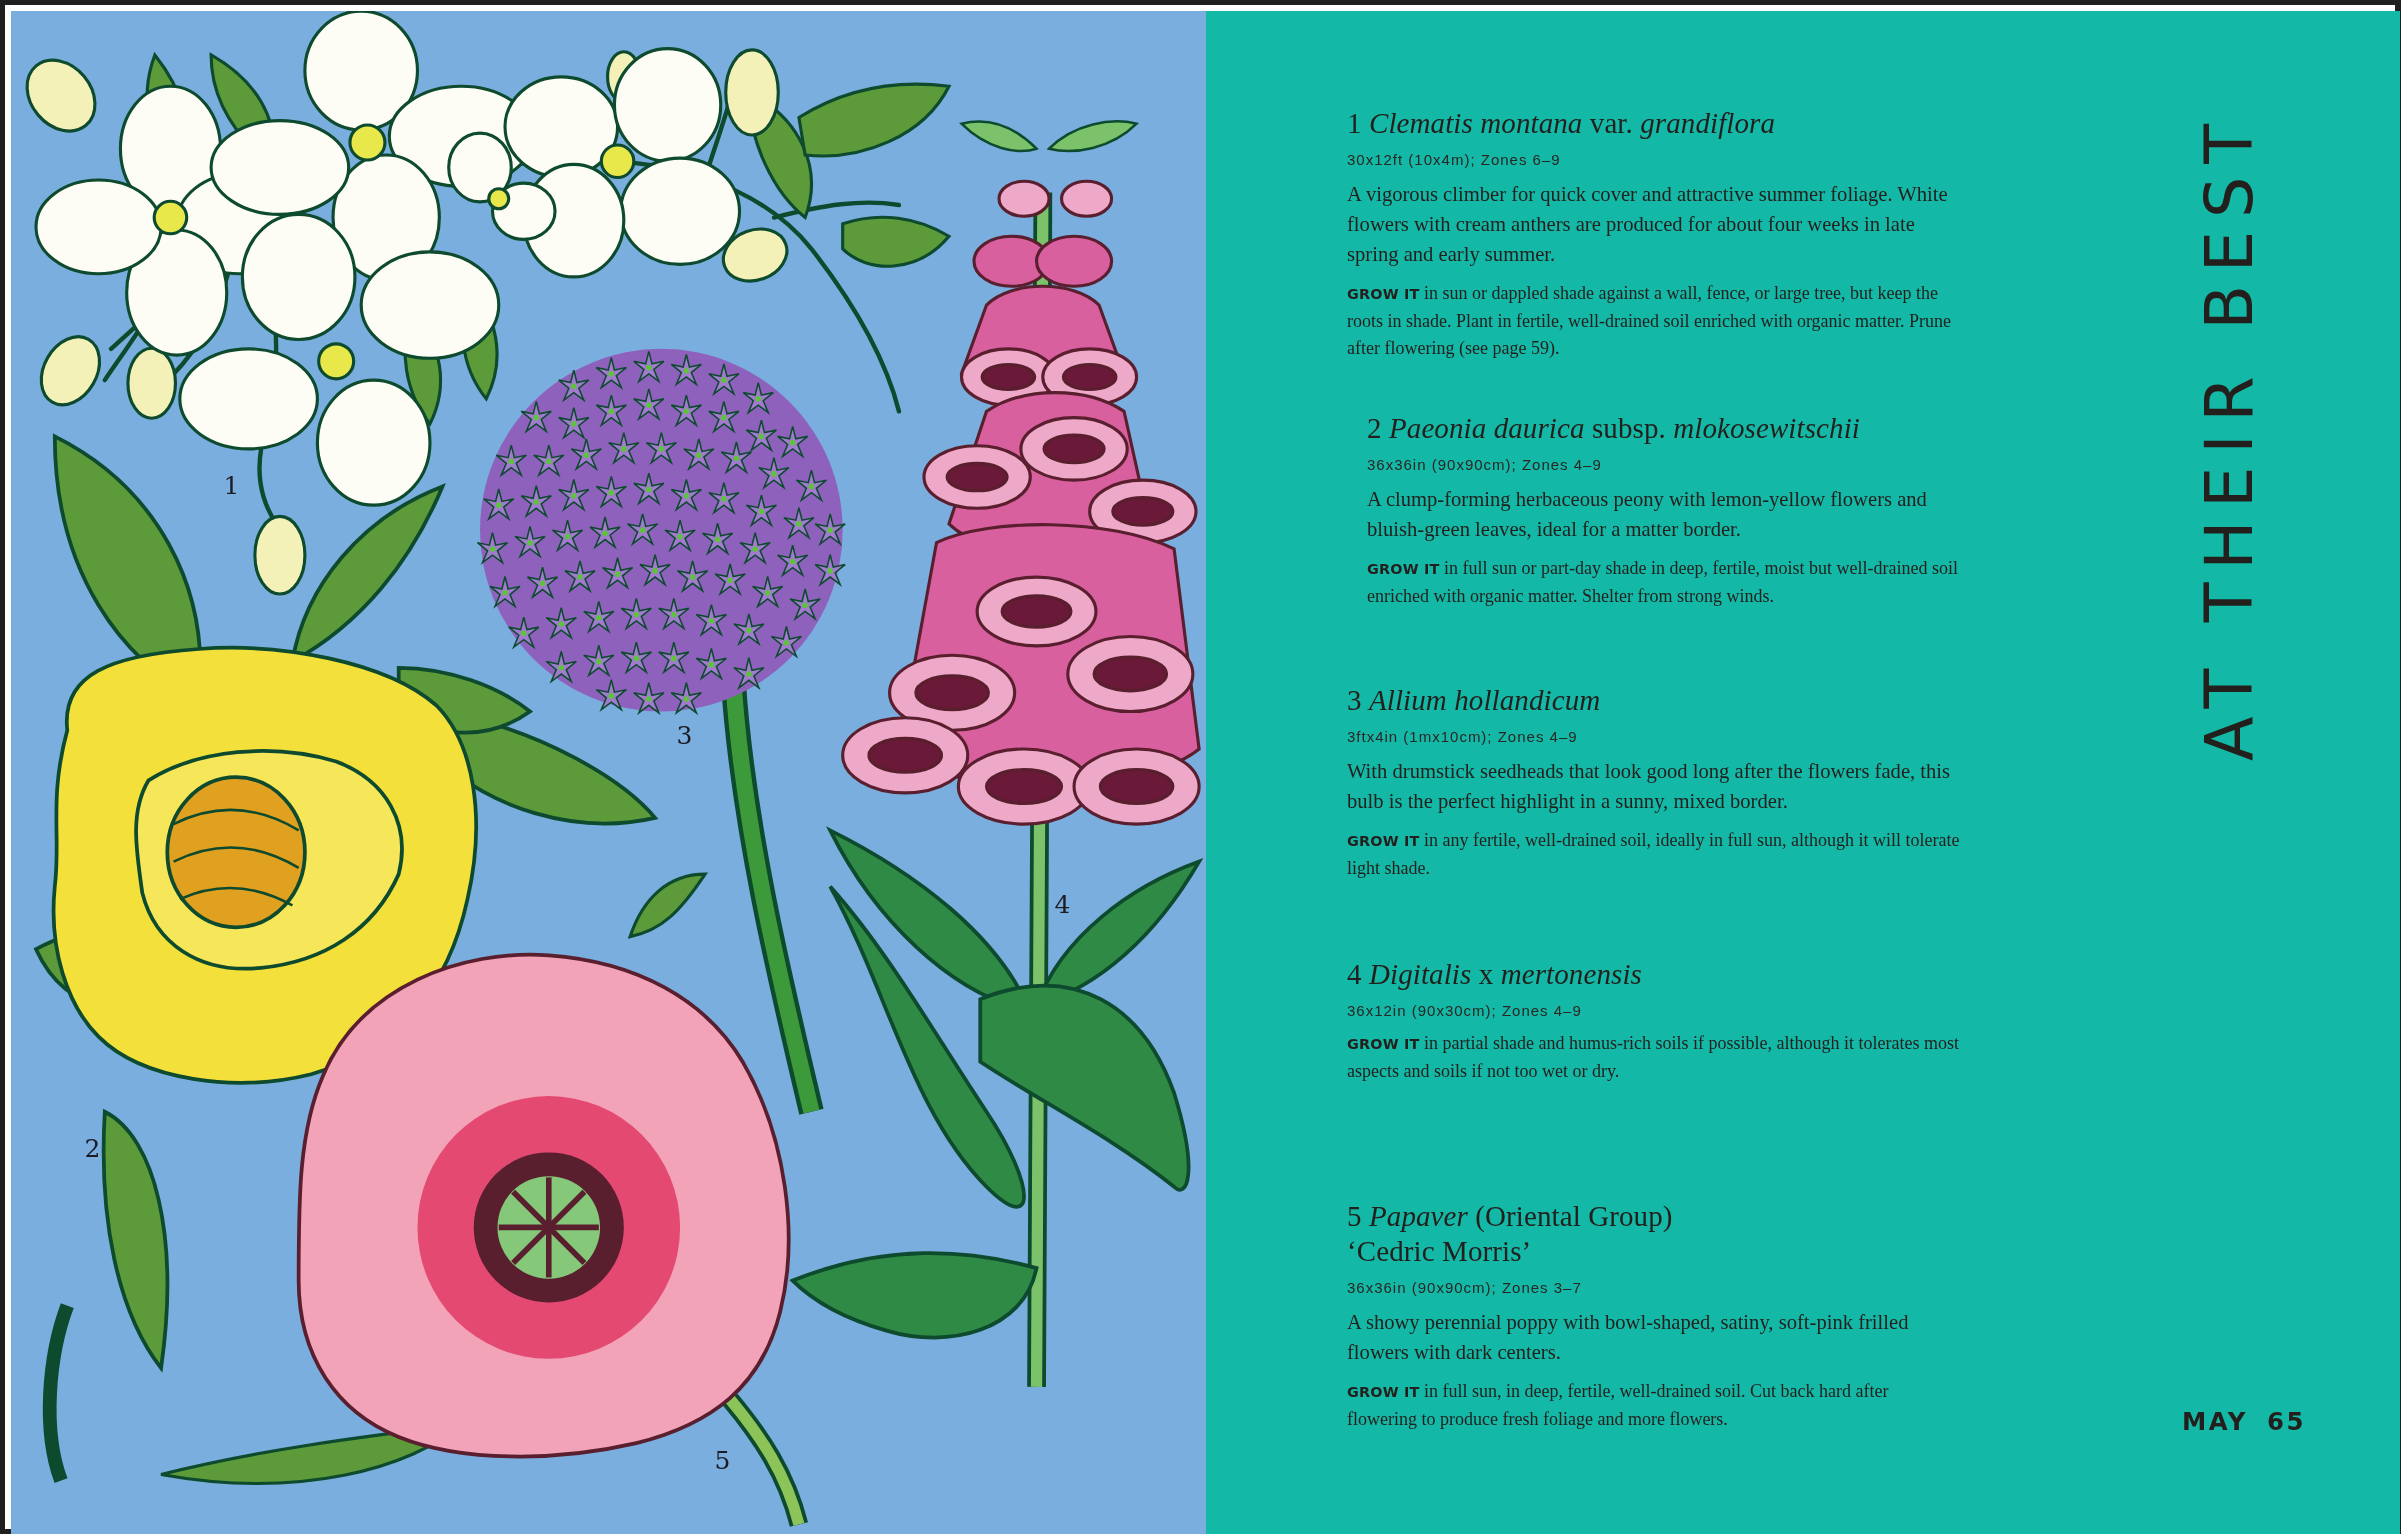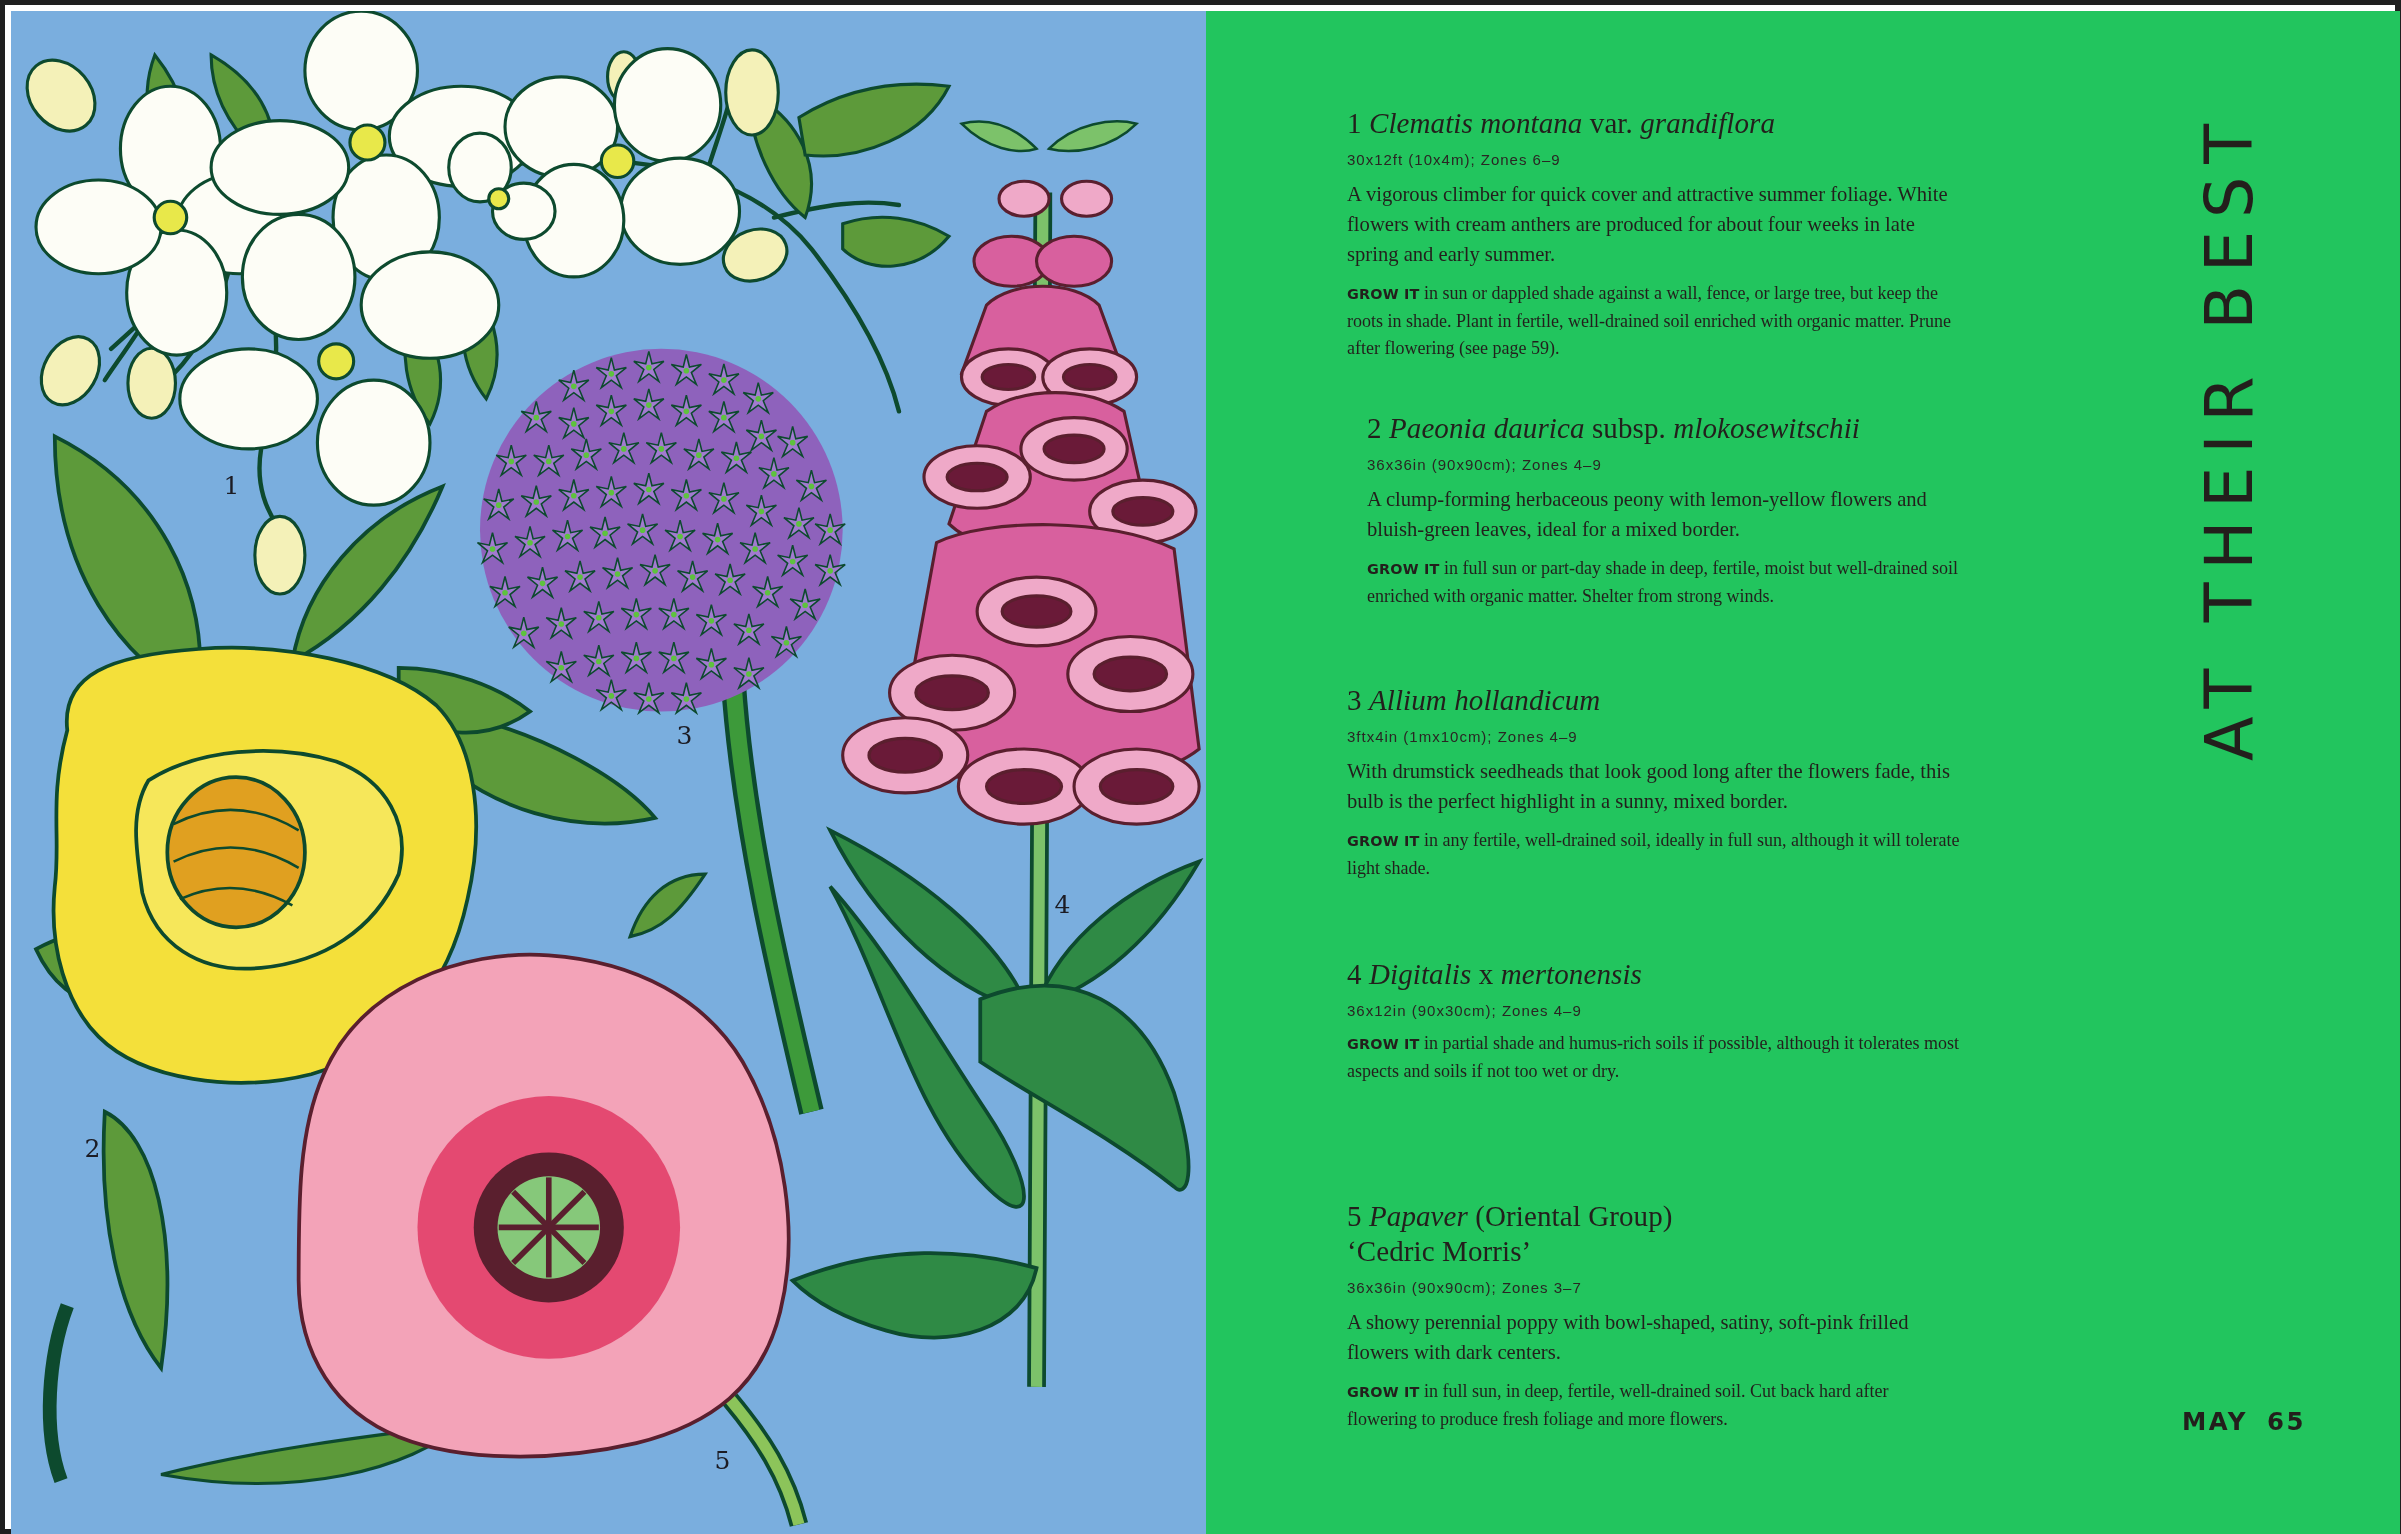--- a/index.html
+++ b/index.html
@@ -15,21 +15,21 @@
     background: #7aaede; overflow: hidden;
   }
   .plate svg { position: absolute; left: 0; top: 0; width: 1195px; height: 1523px; }
   .fig-label {
     position: absolute; font-family: "DejaVu Serif", "Liberation Serif", serif;
     font-size: 25px; color: #1c1c24;
   }
   
   .page {
     position: absolute; left: 1201px; top: 5.6px; width: 1194px; height: 1523px;
-    background: #22c55e;
+    background: #14b8a6;
   }
   .entry { position: absolute; left: 141px; width: 613px; color: #231f1c; }
   .entry-title {
     font-family: "Liberation Serif", "DejaVu Serif", serif;
     font-size: 29px; line-height: 35px; margin: 0; font-weight: normal; letter-spacing: 0.1px;
   }
   .entry-title i { font-style: italic; }
   .entry-dims {
     font-family: Liberation Sans, sans-serif;
     font-size: 15px; letter-spacing: 1px; margin-top: 10px; color: #2a2623;
@@ -321,21 +321,21 @@
         <span>in sun or dappled shade against a wall, fence, or large tree, but keep the roots in shade. Plant in fertile, well-drained soil enriched with organic matter. Prune after flowering (see page 59).</span>
       </div>
     </div>
 
     <div class="entry" style="top:400px;margin-left:20px;">
       <h2 class="entry-title">
         <span>2</span>
         <i>Paeonia daurica</i><span> subsp. </span><i>mlokosewitschii</i>
       </h2>
       <div class="entry-dims">36x36in (90x90cm); Zones 4–9</div>
-      <div class="entry-desc">A clump-forming herbaceous peony with lemon-yellow flowers and bluish-green leaves, ideal for a mixed border.</div>
+      <div class="entry-desc">A clump-forming herbaceous peony with lemon-yellow flowers and bluish-green leaves, ideal for a matter border.</div>
       <div class="entry-grow">
         <span class="grow-label">GROW IT</span>
         <span>in full sun or part-day shade in deep, fertile, moist but well-drained soil enriched with organic matter. Shelter from strong winds.</span>
       </div>
     </div>
 
     <div class="entry" style="top:672px;">
       <h2 class="entry-title">
         <span>3</span>
         <i>Allium hollandicum</i>

